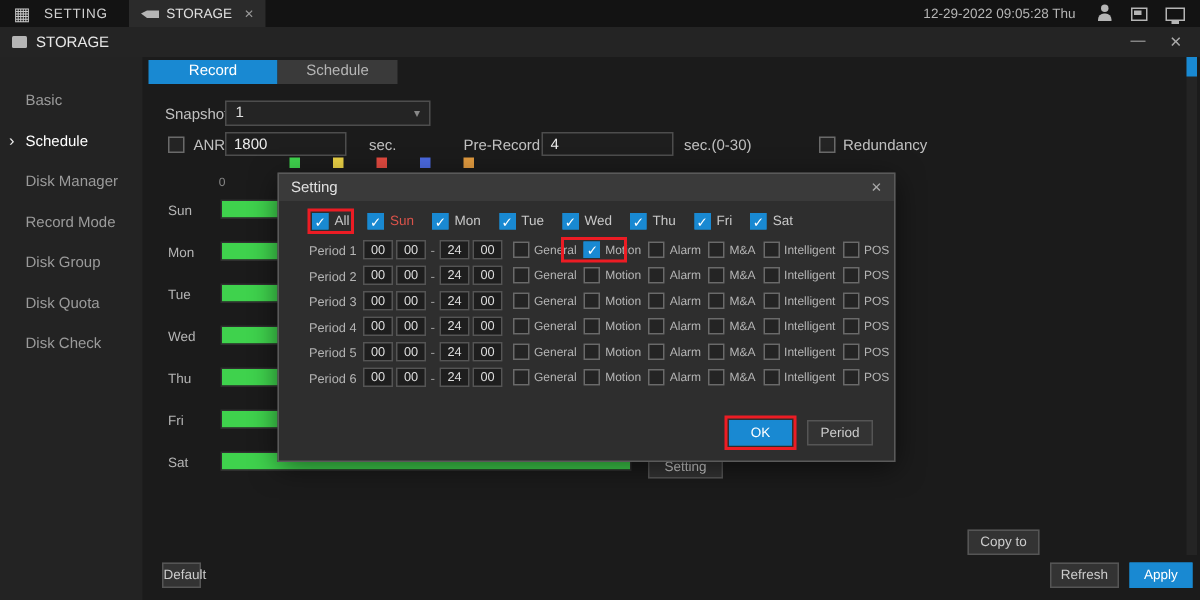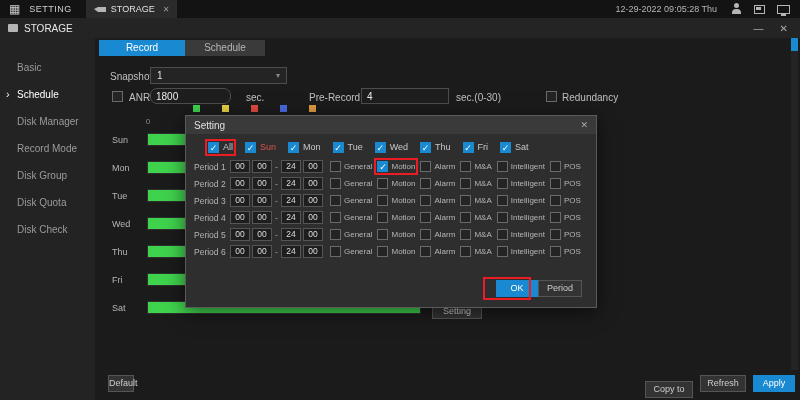--- a/index.html
+++ b/index.html
@@ -64,28 +64,28 @@
   .sb-track{position:absolute;right:2px;top:38px;bottom:30px;width:7px;background:#242424;}
   .sb-thumb{position:absolute;right:0;top:0;width:7px;height:13px;background:#1989d2;cursor:pointer;}
   
   .dialog{position:absolute;left:185px;top:115px;width:412px;height:193px;background:#2e2e2e;border:1px solid #5a5a5a;box-sizing:border-box;box-shadow:0 4px 18px rgba(0,0,0,.55);z-index:5;}
   .dlg-title{height:18px;background:#3a3a3a;display:flex;align-items:center;justify-content:space-between;padding:0 8px;font-size:10px;color:#e0e0e0;}
   .dlg-close{color:#aaa;cursor:pointer;font-size:9px;}
   .dlg-days{display:flex;gap:12px;padding:6px 0 0 22px;align-items:center;height:14px;white-space:nowrap;}
   .day-item{display:inline-flex;align-items:center;gap:4px;cursor:pointer;}
   .day-lb{font-size:9px;color:#c8c8c8;}
   .day-lb.red{color:#d9534a;}
-  .periods{padding:4px 0 0 8px;}
+  .periods{padding:4px 0 0 20px;}
   .period-row{display:flex;align-items:center;height:17px;white-space:nowrap;}
   .period-label{width:36px;font-size:8.5px;color:#b5b5b5;}
   .tbox{width:20px;height:13px;background:#1e1e1e;border:1px solid #555;color:#ddd;font-size:8.5px;line-height:11px;text-align:center;box-sizing:border-box;margin-right:2px;display:inline-block;cursor:text;}
   .dash{color:#999;font-size:9px;margin:0 3px 0 1px;}
   .type-item{display:inline-flex;align-items:center;gap:3px;margin-left:5px;cursor:pointer;}
   .type-lb{font-size:8px;color:#b5b5b5;}
-  .dlg-btns{position:absolute;right:14px;bottom:10px;display:flex;}
+  .dlg-btns{position:absolute;right:14px;bottom:10px;display:flex;gap:10px;}
   
   .annotation{position:absolute;border:2px solid #ec1c24;z-index:20;pointer-events:none;background:transparent;}
 </style>
 </head>
 <body>
 
 <div id="app">
 
   <div class="topbar">
     <span class="tb-grid">▦</span>
@@ -129,21 +129,21 @@
   <div class="tab" id="tab-snapshot">Schedule</div>
 
   <span class="flabel" style="left:110px;top:71px">Snapshot</span>
   <div class="select">
     <span>1</span>
     <span class="caret">▾</span>
   </div>
 
   <span class="cb" style="position:absolute;left:112px;top:91px"></span>
   <span class="flabel" style="left:129px;top:92px">ANR</span>
-  <input class="txt" style="left: 150px; top: 88px; width: 81px; border-radius: 7px;" value="1800">
+  <input class="txt" style="left: 150px; top: 88px; width: 81px;" value="1800">
   <span class="flabel" style="left:246px;top:92px">sec.</span>
   <span class="flabel" style="left:309px;top:92px">Pre-Record</span>
   <input class="txt" style="left: 361px; top: 88px; width: 88px;" value="4">
   <span class="flabel" style="left:456px;top:92px">sec.(0-30)</span>
   <span class="cb" style="position:absolute;left:546px;top:91px"></span>
   <span class="flabel" style="left:562px;top:92px">Redundancy</span>
 
   <div class="legend">
       <span class="sq" style="background: rgb(63, 210, 77);"></span>
       <span class="sq" style="background: rgb(232, 207, 69);"></span>
@@ -187,21 +187,21 @@
         <div class="bar-fill" style="background: rgb(63, 210, 77);"></div>
       </div>
       <div class="day-label" style="top: 169px;">Sat</div>
       <div class="bar-track" style="top: 168px;">
         <div class="bar-fill" style="background: rgb(63, 210, 77);"></div>
       </div>
     </div>
   <div class="btn" style="position:absolute;left:432px;top:303px;width:50px;height:16px;line-height:14px">Setting</div>
 
   <div class="btn" style="position:absolute;left:108px;top:375px;width:26px;height:17px;line-height:15px">Default</div>
-  <div class="btn" style="position:absolute;left:645px;top:381px;width:48px;height:17px;line-height:15px">Copy to</div>
+  <div class="btn" style="position:absolute;left:645px;top:353px;width:48px;height:17px;line-height:15px">Copy to</div>
   <div class="btn" style="position:absolute;left:700px;top:375px;width:46px;height:17px;line-height:15px">Refresh</div>
   <div class="btn blue" style="position:absolute;left:753px;top:375px;width:42px;height:17px;line-height:15px">Apply</div>
 
   <div class="sb-track">
     <div class="sb-thumb"></div>
   </div>
 
   <div class="dialog">
     <div class="dlg-title">
       <span>Setting</span>

